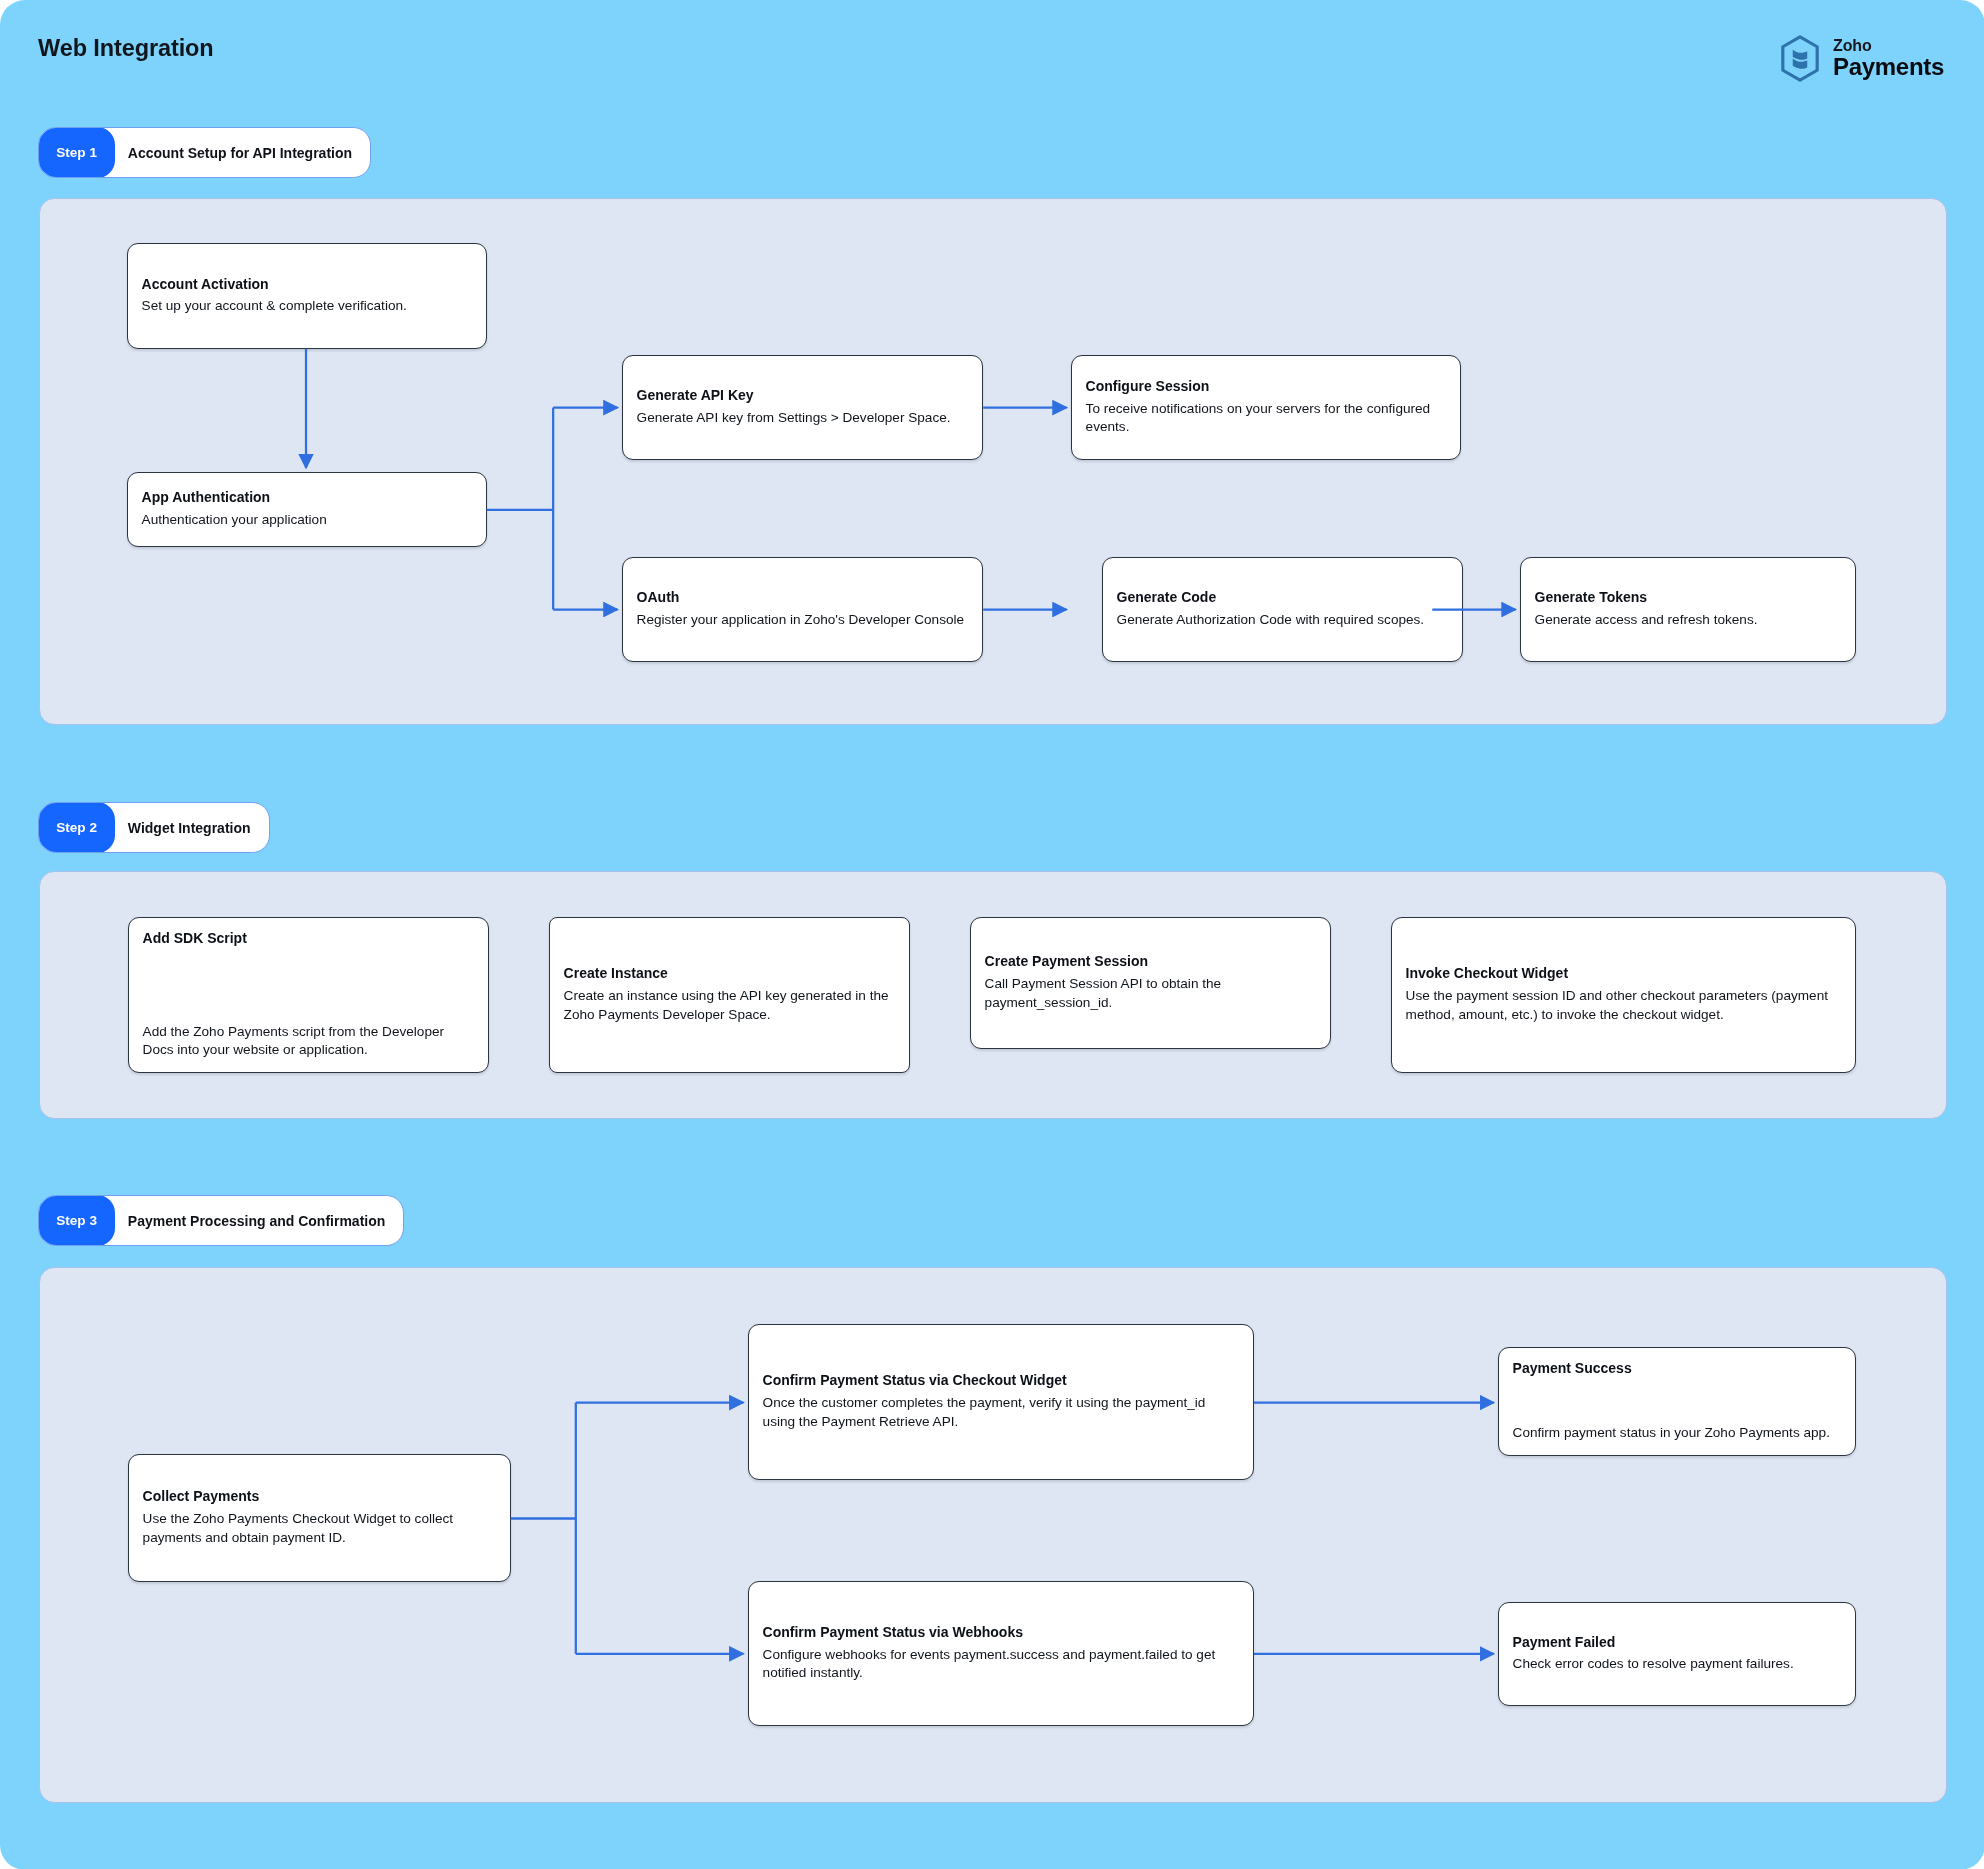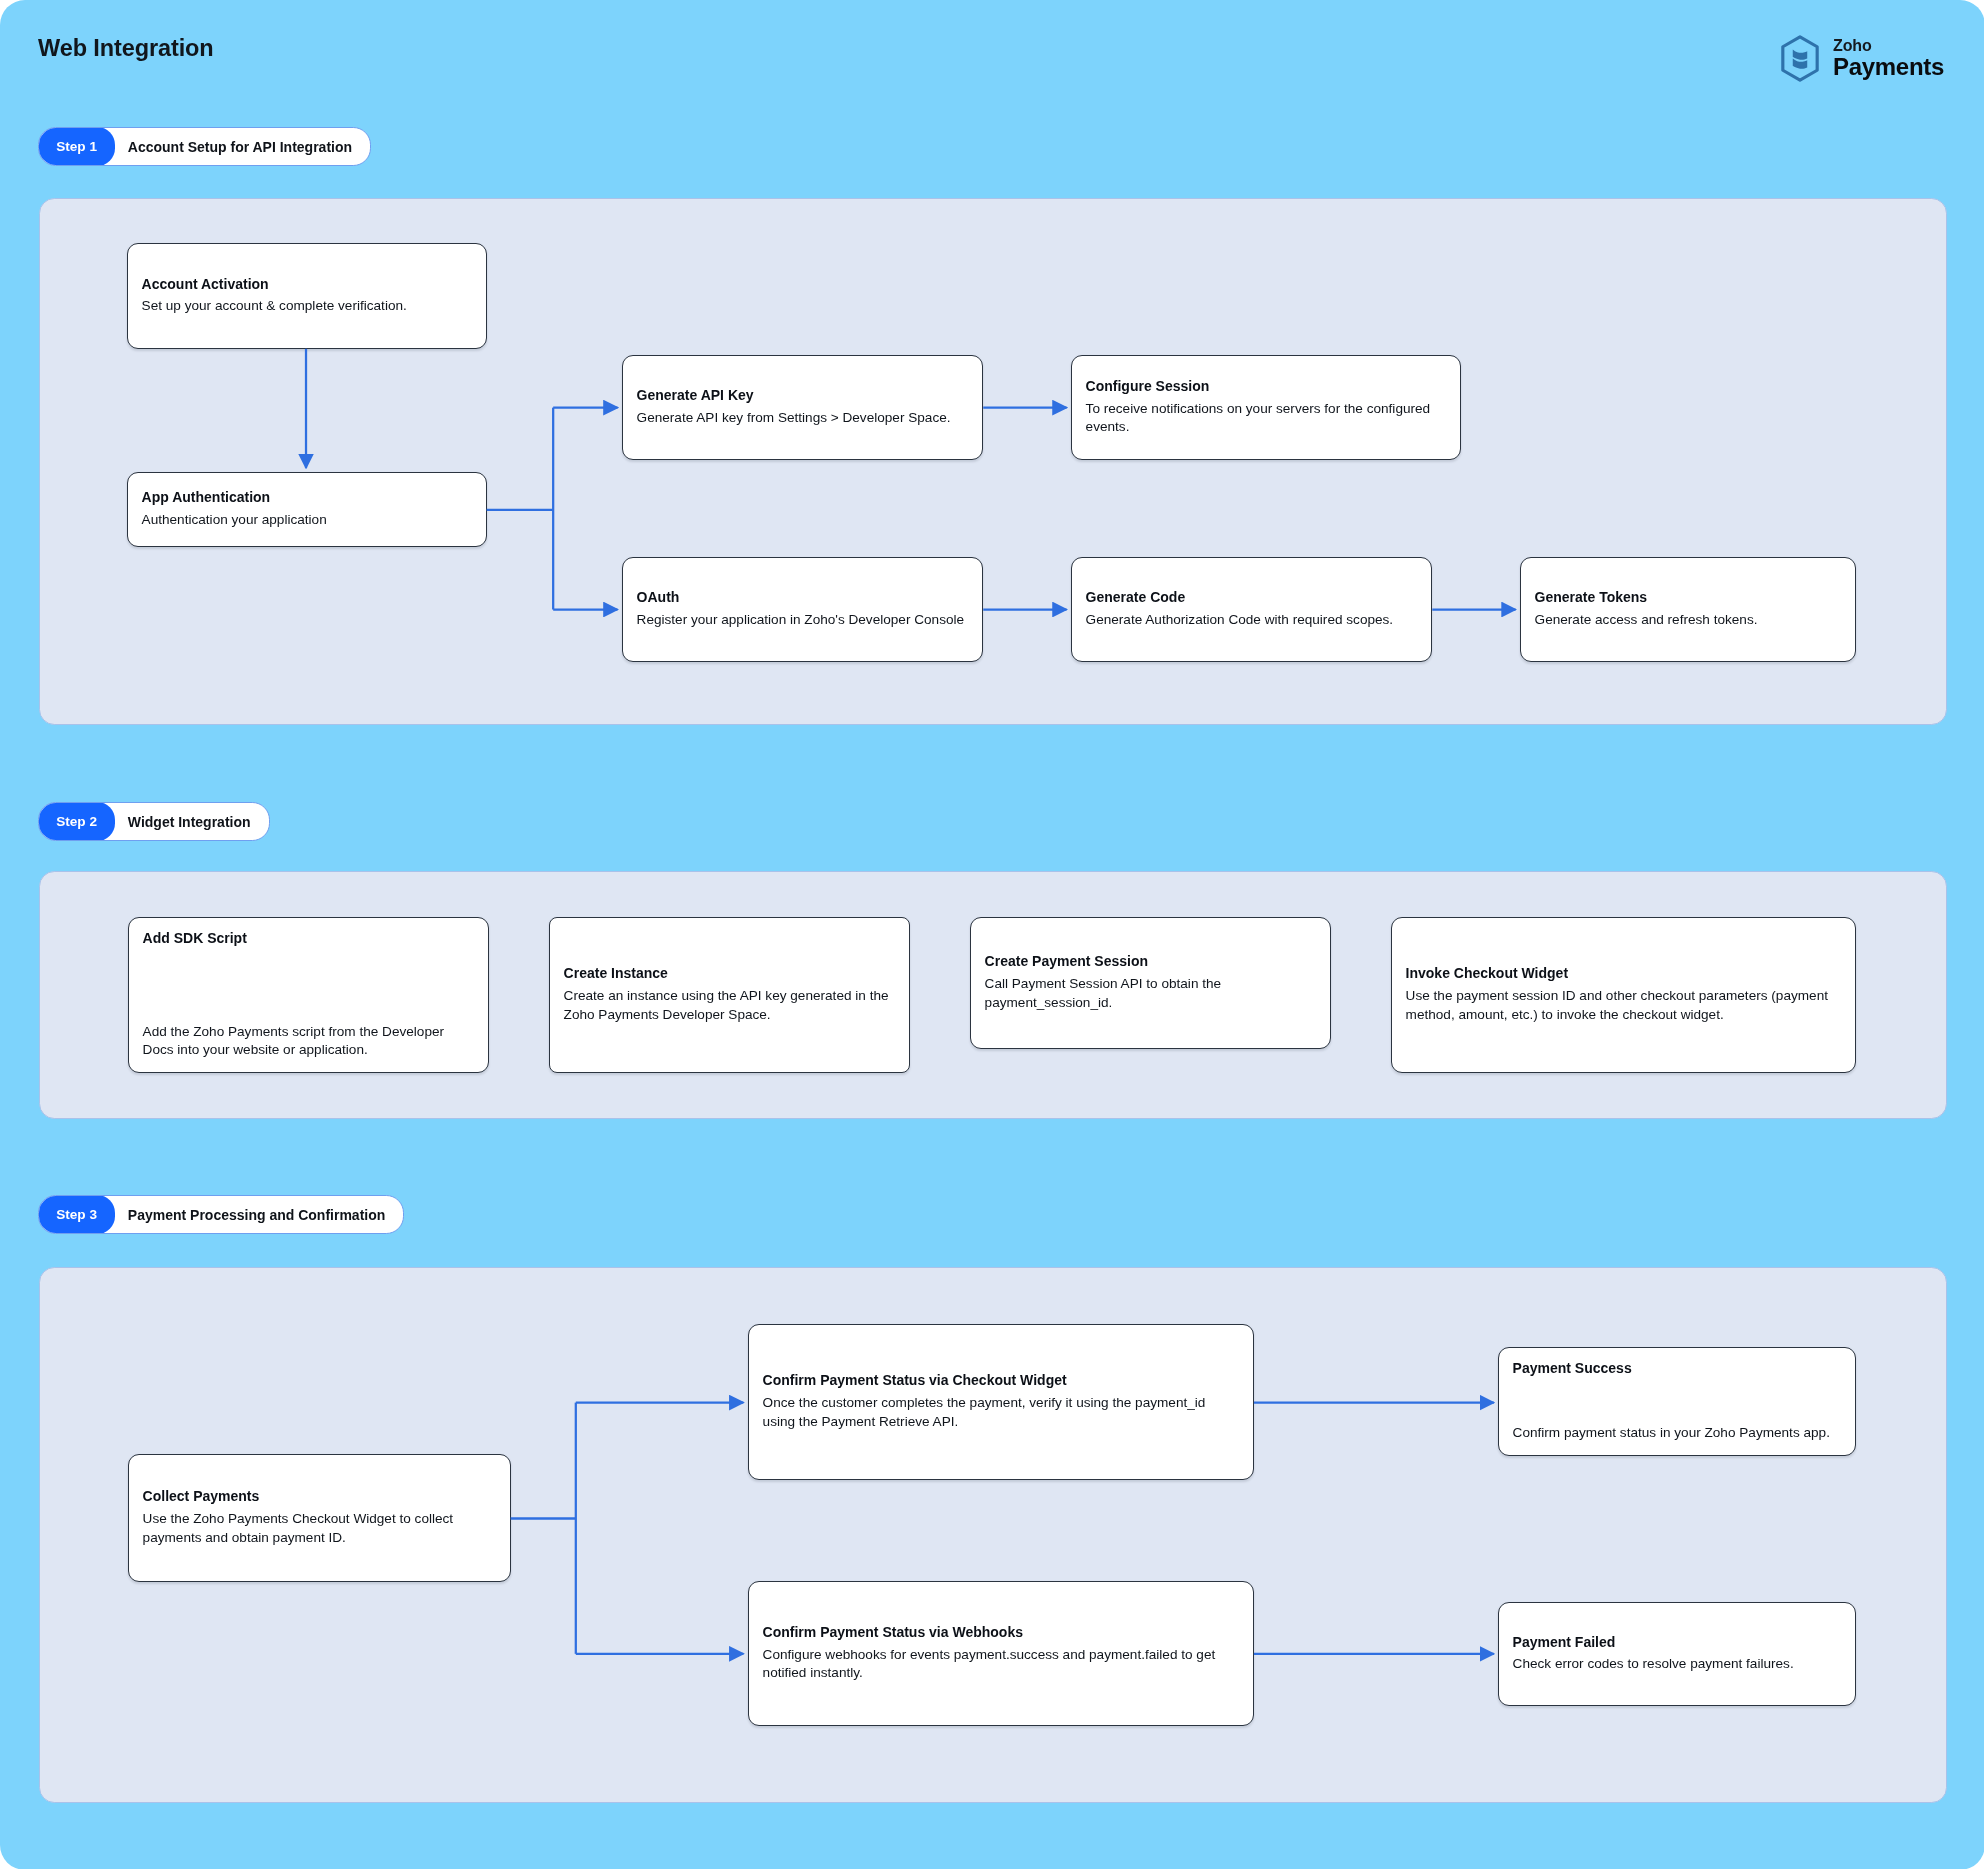--- a/index.html
+++ b/index.html
@@ -50,21 +50,21 @@
     font-weight: bold;
     color: #0a0c0f;
     letter-spacing: -0.3px;
   }
 
   
   .step-pill {
     position: absolute;
     display: flex;
     align-items: stretch;
-    height: 39px;
+    height: 51px;
     border-radius: 17.7px;
     background: #ffffff;
     border: 0.9px solid #6f9ff0;
     overflow: hidden;
   }
   .step-badge {
     background: #1565ff;
     color: #ffffff;
     font-size: 13.6px;
     font-weight: bold;
@@ -172,21 +172,21 @@
   <div class="node" style="left:1071px; top:355px; width:390px; height:105px;">
     <div class="node-title">Configure Session</div>
     <div class="node-desc">To receive notifications on your servers for the configured events.</div>
   </div>
 
   <div class="node" style="left:622px; top:557px; width:361px; height:105px;">
     <div class="node-title">OAuth</div>
     <div class="node-desc">Register your application in Zoho's Developer Console</div>
   </div>
 
-  <div class="node" style="left:1071px; top:557px; width:361px; height:105px;">
+  <div class="node" style="left:1102px; top:557px; width:361px; height:105px;">
     <div class="node-title">Generate Code</div>
     <div class="node-desc">Generate Authorization Code with required scopes.</div>
   </div>
 
   <div class="node" style="left:1520px; top:557px; width:336px; height:105px;">
     <div class="node-title">Generate Tokens</div>
     <div class="node-desc">Generate access and refresh tokens.</div>
   </div>
 
   <div class="step-pill" style="left:38px; top:802px;">

